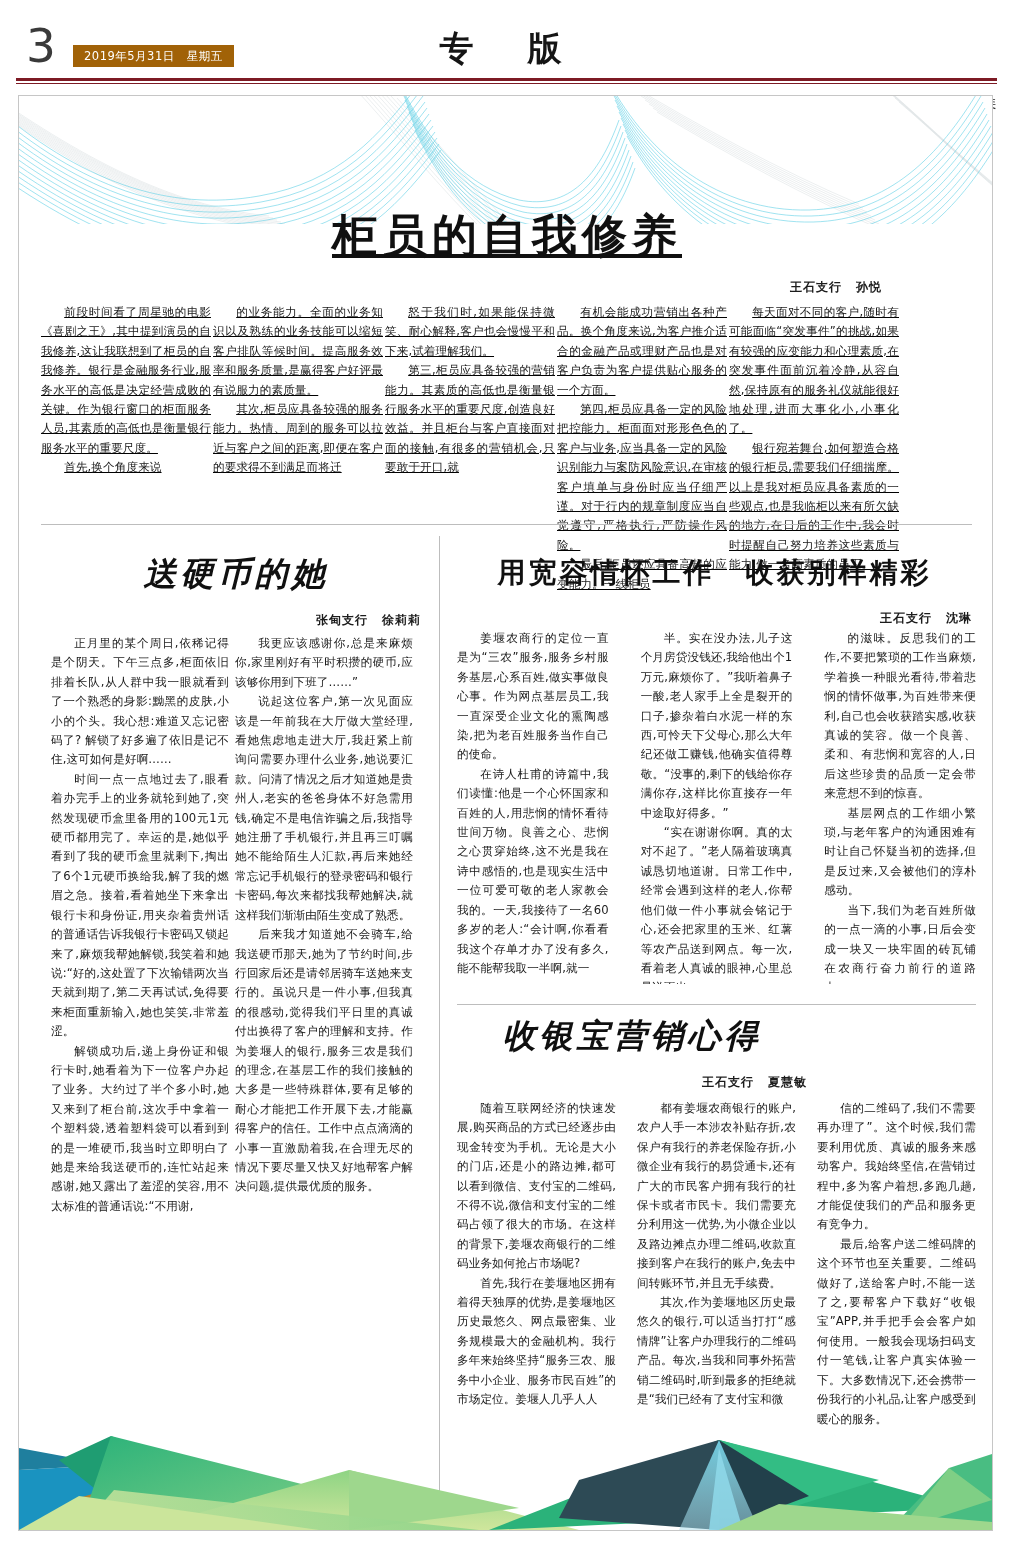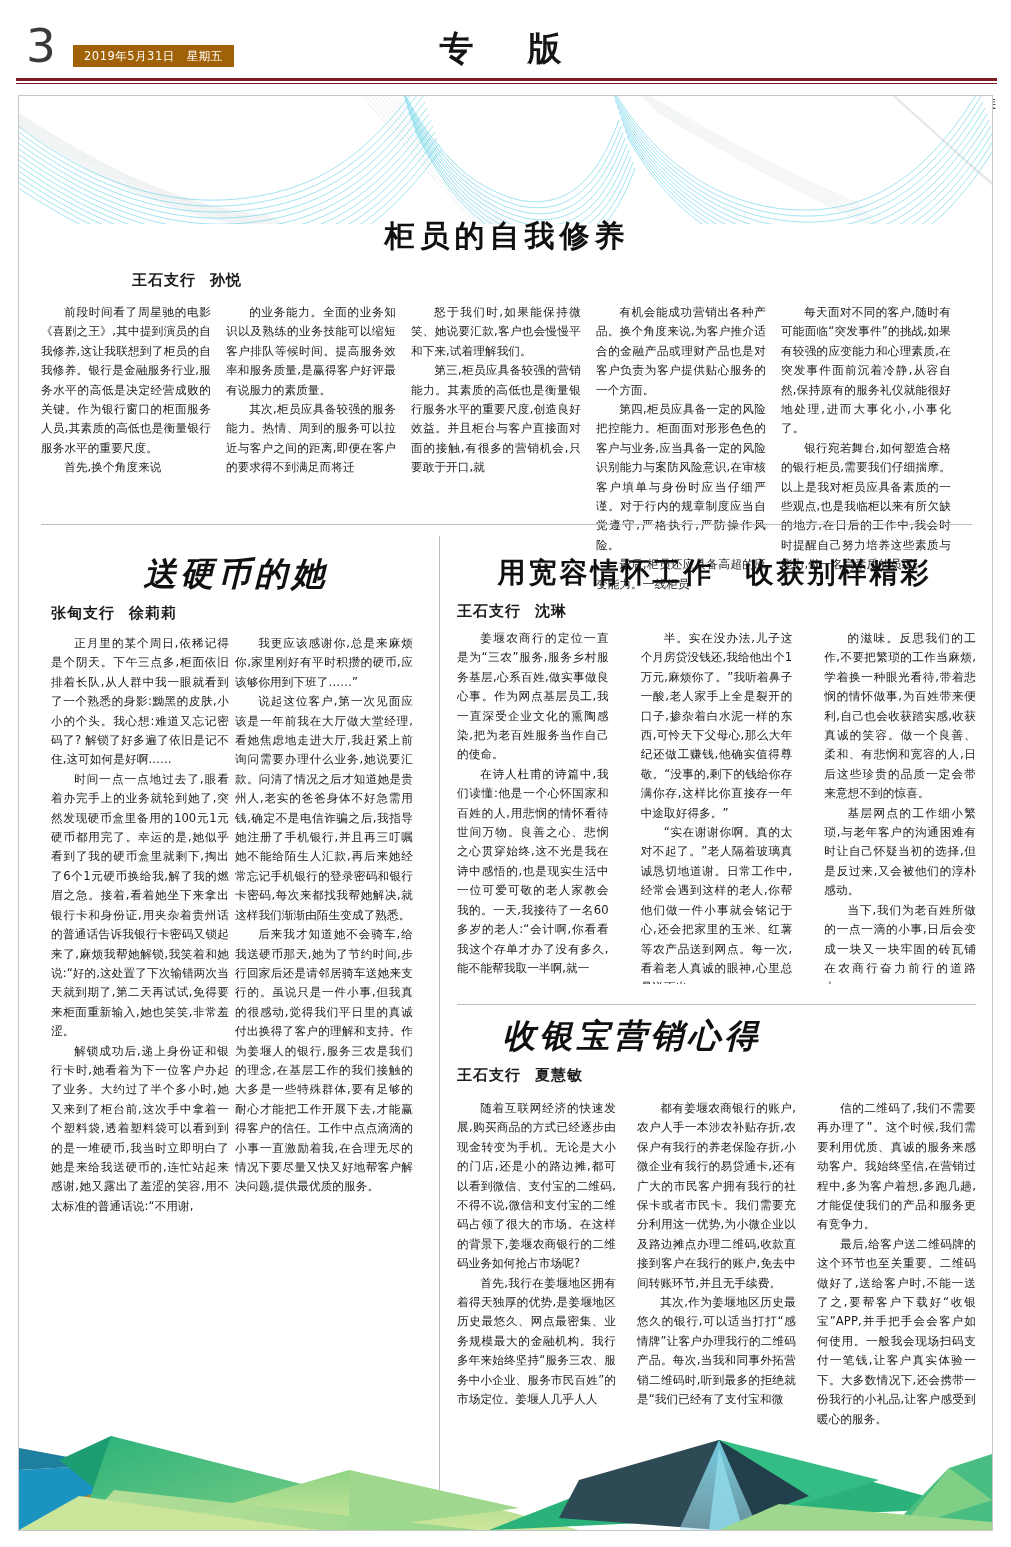--- a/index.html
+++ b/index.html
@@ -132,31 +132,31 @@
 
   .article { position: absolute; }
 
   .headline {
     text-align: center;
     color: #101010;
     font-weight: bold;
     letter-spacing: 3px;
     font-family: "DejaVu Sans", "Liberation Sans", sans-serif;
   }
-  .headline.h-main { font-size: 30px; line-height: 50px; letter-spacing: 5px; }
+  .headline.h-main { font-size: 45px; line-height: 50px; letter-spacing: 5px; text-decoration: underline; }
   .headline.h-sub  { font-size: 33px; line-height: 40px; letter-spacing: 4px; font-style: italic; }
   .headline.h-wide { font-size: 28px; line-height: 38px; letter-spacing: 3px;
                      font-family: "DejaVu Sans", "Liberation Sans", sans-serif; }
 
   .byline {
-    text-align: left;
-    font-size: 15px;
+    text-align: right;
+    font-size: 12px;
     line-height: 18px;
     color: #1c1c1c;
-    margin-top: 10px;
+    margin-top: 17px;
     letter-spacing: 1px;
     font-weight: bold;
   }
   .byline .sep { display: inline-block; width: 14px; }
 
   .cols {
     display: flex;
     align-items: flex-start;
   }
   .col {
@@ -288,31 +288,31 @@
 
     <div class="content">
 
       <div class="article" style="left:113px; top:115px; width:750px;">
         <div class="headline h-main">柜员的自我修养</div>
         <div class="byline">
           <span>王石支行</span><span class="sep"></span><span>孙悦</span>
         </div>
       </div>
 
-      <div class="cols" style="position:absolute; left:22px; top:207px; width:931px; gap:15px;">
+      <div class="cols" style="position:absolute; left:22px; top:207px; width:931px; gap:2px;text-decoration:underline;">
         <div class="col" style="width:170px; height:300px;">
             <p>前段时间看了周星驰的电影《喜剧之王》,其中提到演员的自我修养,这让我联想到了柜员的自我修养。银行是金融服务行业,服务水平的高低是决定经营成败的关键。作为银行窗口的柜面服务人员,其素质的高低也是衡量银行服务水平的重要尺度。</p>
             <p>首先,换个角度来说</p>
           </div>
         <div class="col" style="width:170px; height:300px;">
             <p>的业务能力。全面的业务知识以及熟练的业务技能可以缩短客户排队等候时间。提高服务效率和服务质量,是赢得客户好评最有说服力的素质量。</p>
             <p>其次,柜员应具备较强的服务能力。热情、周到的服务可以拉近与客户之间的距离,即便在客户的要求得不到满足而将迁</p>
           </div>
         <div class="col" style="width:170px; height:300px;">
-            <p>怒于我们时,如果能保持微笑、她说要汇款,客户也会慢慢平和下来,试着理解我们。</p>
+            <p>怒于我们时,如果能保持微笑、耐心解释,客户也会慢慢平和下来,试着理解我们。</p>
             <p>第三,柜员应具备较强的营销能力。其素质的高低也是衡量银行服务水平的重要尺度,创造良好效益。并且柜台与客户直接面对面的接触,有很多的营销机会,只要敢于开口,就</p>
           </div>
         <div class="col" style="width:170px; height:300px;">
             <p>有机会能成功营销出各种产品。换个角度来说,为客户推介适合的金融产品或理财产品也是对客户负责为客户提供贴心服务的一个方面。</p>
             <p>第四,柜员应具备一定的风险把控能力。柜面面对形形色色的客户与业务,应当具备一定的风险识别能力与案防风险意识,在审核客户填单与身份时应当仔细严谨。对于行内的规章制度应当自觉遵守,严格执行,严防操作风险。</p>
             <p>最后,柜员还应具备高超的应变能力。一线柜员</p>
           </div>
         <div class="col" style="width:170px; height:300px;">
             <p>每天面对不同的客户,随时有可能面临“突发事件”的挑战,如果有较强的应变能力和心理素质,在突发事件面前沉着冷静,从容自然,保持原有的服务礼仪就能很好地处理,进而大事化小,小事化了。</p>
             <p>银行宛若舞台,如何塑造合格的银行柜员,需要我们仔细揣摩。以上是我对柜员应具备素质的一些观点,也是我临柜以来有所欠缺的地方,在日后的工作中,我会时时提醒自己努力培养这些素质与能力,做一名高素质的员工。</p>

